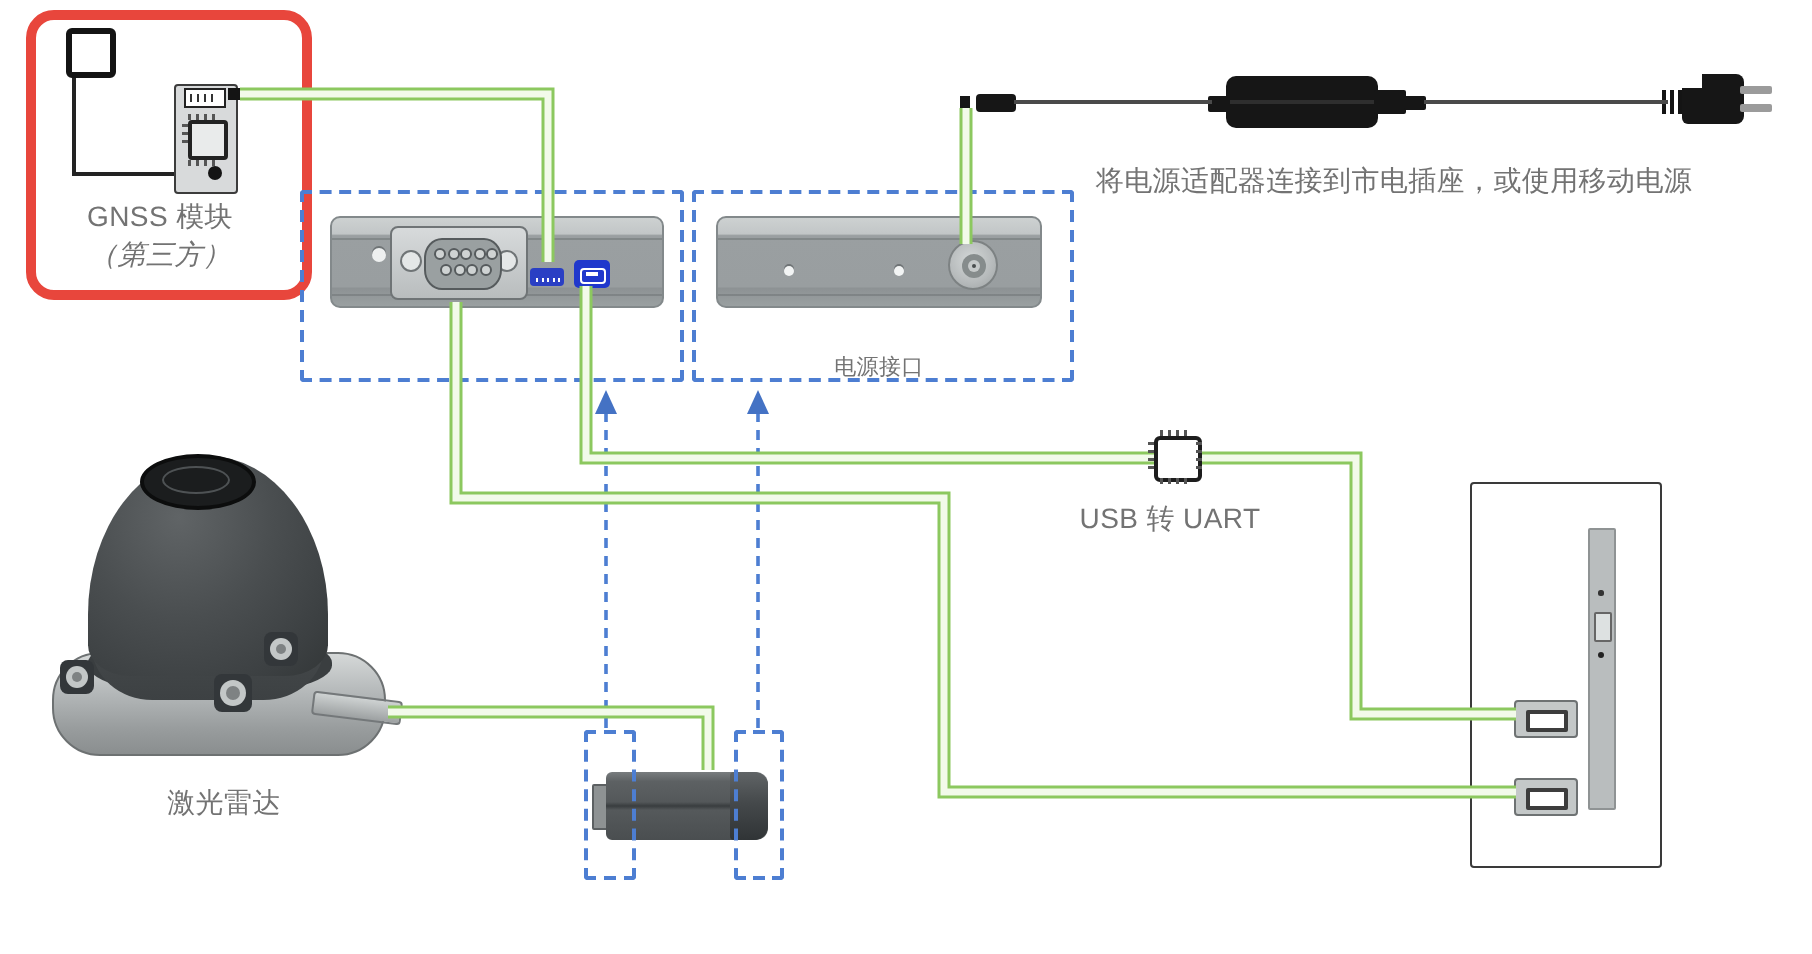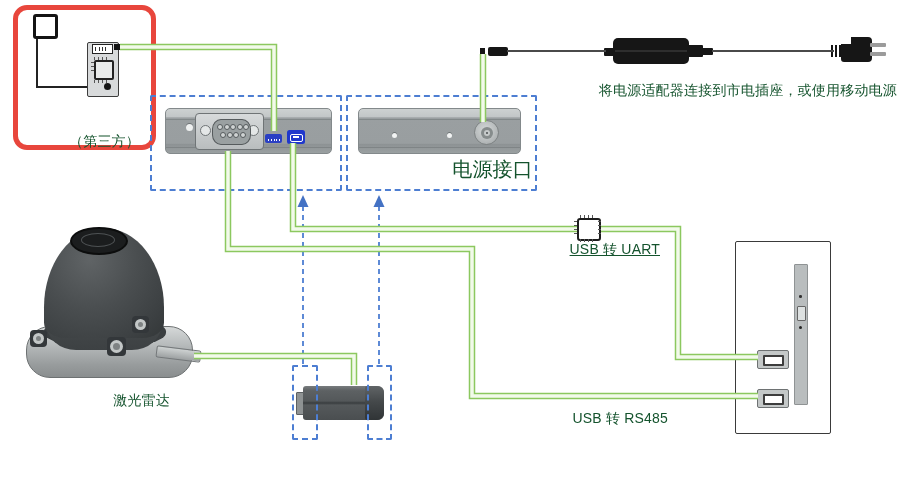--- a/index.html
+++ b/index.html
@@ -2,22 +2,22 @@
 <html><head>
 <meta charset="utf-8">
 <style>
   html,body{margin:0;padding:0;background:#ffffff;}
   .stage{
     position:relative;width:906px;height:477px;background:#ffffff;overflow:hidden;
     font-family:"Liberation Sans","DejaVu Sans",sans-serif;color:#111;
   }
   .abs{position:absolute;}
   .label{
-    position:absolute;font-size:14px;font-weight:500;color:#14532d;
-    text-align:right;line-height:18px;letter-spacing:0.2px;white-space:nowrap;
+    position:absolute;font-size:14px;font-weight:500;color:#737373;
+    text-align:center;line-height:18px;letter-spacing:0.2px;white-space:nowrap;
   }
   
   .red-box{left:13px;top:5px;width:133px;height:135px;border:5px solid #e8463c;border-radius:14px;background:transparent;}
   .antenna{left:33px;top:14px;width:19px;height:19px;border:3.5px solid #141414;border-radius:3px;background:#fff;}
   .gnss-wire-v{left:36px;top:39px;width:2px;height:49px;background:#232323;}
   .gnss-wire-h{left:36px;top:86px;width:72px;height:2px;background:#232323;}
   .gnss-dot{left:104px;top:83px;width:7px;height:7px;border-radius:50%;background:#141414;}
   .gnss-mod{left:87px;top:42px;width:30px;height:53px;background:#d8dadb;border:1.5px solid #3c3c3c;border-radius:2px;}
   .pin-header{left:92px;top:44px;width:19px;height:8px;background:#fff;border:1.5px solid #222;
     background-image:repeating-linear-gradient(90deg,#333 0 1px,transparent 1px 3.5px);background-size:14px 4px;background-position:2px 2px;background-repeat:no-repeat;}
@@ -104,21 +104,22 @@
   <div class="abs gnss-wire-h z3"></div>
   <div class="abs gnss-mod z3"></div>
   <div class="abs pin-header z3"></div>
   <div class="abs pins-h z3" style="left:94px;top:57px;width:16px;"></div>
   <div class="abs pins-h z3" style="left:94px;top:80px;width:16px;"></div>
   <div class="abs pins-v z3" style="left:91px;top:62px;height:12px;"></div>
   <div class="abs pins-v z3" style="left:110px;top:62px;height:12px;"></div>
   <div class="abs gnss-chip z3"></div>
   <div class="abs gnss-dot z3"></div>
   <div class="abs conn-stub z3"></div>
-  <div class="label z7" style="left:20px;top:132px;width:120px;">（第三方）</div>
+  <div class="label z7" style="left:20px;top:99px;width:120px;">GNSS 模块</div>
+  <div class="label z7" style="left:20px;top:118px;width:120px;font-style:italic;">（第三方）</div>
 
   <div class="abs dash-box z2" style="left:150px;top:95px;width:188px;height:92px;"></div>
   <div class="abs dash-box z2" style="left:346px;top:95px;width:187px;height:92px;"></div>
 
   <div class="abs panel z3" style="left:165px;top:108px;width:165px;">
     <div class="panel-seam" style="top:10px;"></div>
     <div class="panel-seam" style="top:38px;"></div>
     <div class="abs" style="left:20px;top:15px;width:7px;height:7px;border-radius:50%;background:#eef0f0;box-shadow:0 -1px 0 #6f7476;"></div>
     <div class="abs db9">
       <div class="db9-screw" style="left:4px;"></div>
@@ -146,21 +147,21 @@
     <div class="panel-seam" style="top:10px;"></div>
     <div class="panel-seam" style="top:38px;"></div>
     <div class="hole" style="left:33px;"></div>
     <div class="hole" style="left:88px;"></div>
     <div class="jack-outer">
       <div class="jack-ring"></div>
         <div class="jack-core"></div>
         <div class="jack-dot"></div>
     </div>
   </div>
-  <div class="label z7" style="left:346px;top:160px;width:187px;font-size:20px;">电源接口</div>
+  <div class="label z7" style="left:346px;top:175px;width:187px;font-size:11px;">电源接口</div>
 
   <div class="abs blk tick z3"></div>
   <div class="abs blk barrel z3"></div>
   <div class="abs blk stub-a z3"></div>
   <div class="abs blk brick z3">
       <div class="seam"></div>
     </div>
   <div class="abs blk stub-b z3"></div>
   <div class="abs blk stub-c z3"></div>
   <div class="abs ribs z3"></div>
@@ -202,21 +203,21 @@
       <div class="c2"></div>
     </div>
   <div class="abs bolt z3" style="left:132px;top:316px;width:17px;height:17px;">
       <div class="c1"></div>
       <div class="c2"></div>
     </div>
   <div class="abs bolt z3" style="left:107px;top:337px;width:19px;height:19px;">
       <div class="c1"></div>
       <div class="c2"></div>
     </div>
-  <div class="label z7" style="left:30px;top:392px;width:140px;font-family:Liberation Serif, serif;">激光雷达</div>
+  <div class="label z7" style="left:42px;top:392px;width:140px;">激光雷达</div>
 
   <svg class="z4" width="906" height="477" viewBox="0 0 906 477">
 
     <g>
       <line x1="303" y1="206" x2="303" y2="365" stroke="#4d7ed2" stroke-width="1.8" stroke-dasharray="5 4"></line>
       <line x1="379" y1="206" x2="379" y2="365" stroke="#4d7ed2" stroke-width="1.8" stroke-dasharray="5 4"></line>
       <polygon points="297.5,207 308.5,207 303,195" fill="#4472c4"></polygon>
       <polygon points="373.5,207 384.5,207 379,195" fill="#4472c4"></polygon>
     </g>
 
@@ -241,16 +242,15 @@
         <path d="M194,356 H354 V385"></path>
       </g>
     </g>
   </svg>
 
   <div class="abs uart-chip z5"></div>
   <div class="abs pins-h z5" style="left:580px;top:215px;width:16px;"></div>
   <div class="abs pins-h z5" style="left:580px;top:239px;width:16px;"></div>
   <div class="abs pins-v z5" style="left:574px;top:221px;height:14px;"></div>
   <div class="abs pins-v z5" style="left:598px;top:221px;height:14px;"></div>
-  <div class="label z7" style="left:510px;top:240px;width:150px;text-decoration:underline;">USB 转 UART</div>
-  <div class="label z7" style="left:508px;top:409px;width:160px;">USB 转 RS485</div>
+  <div class="label z7" style="left:510px;top:250px;width:150px;">USB 转 UART</div>
 
 </div>
 
 </body></html>

